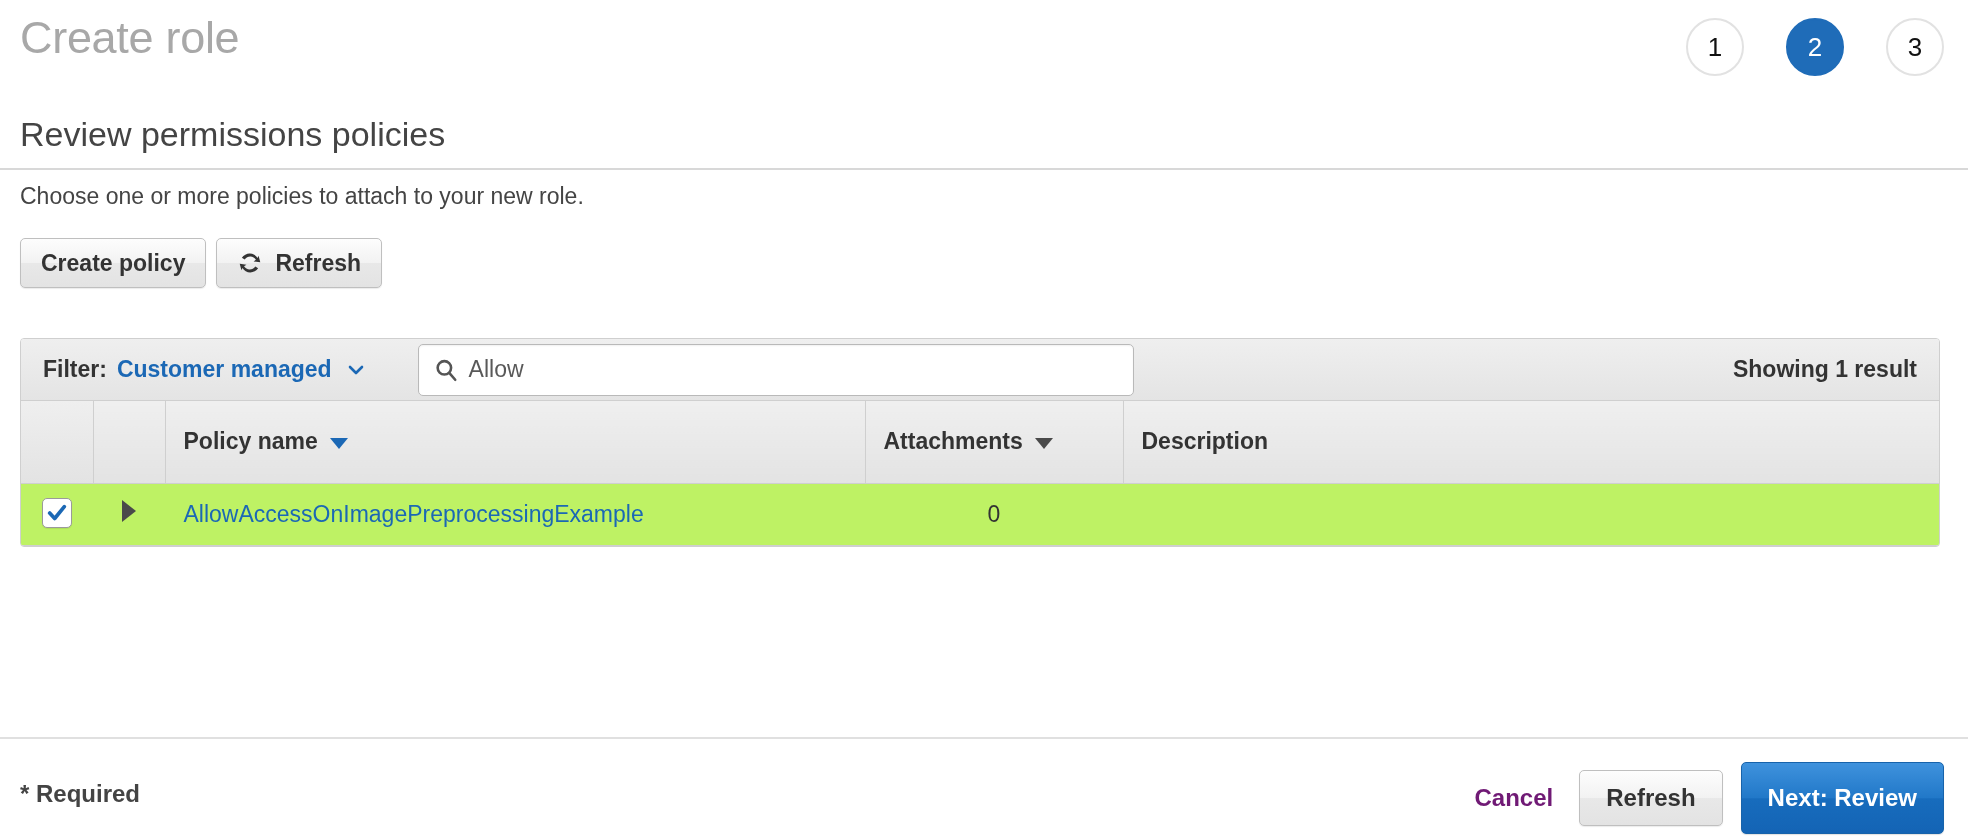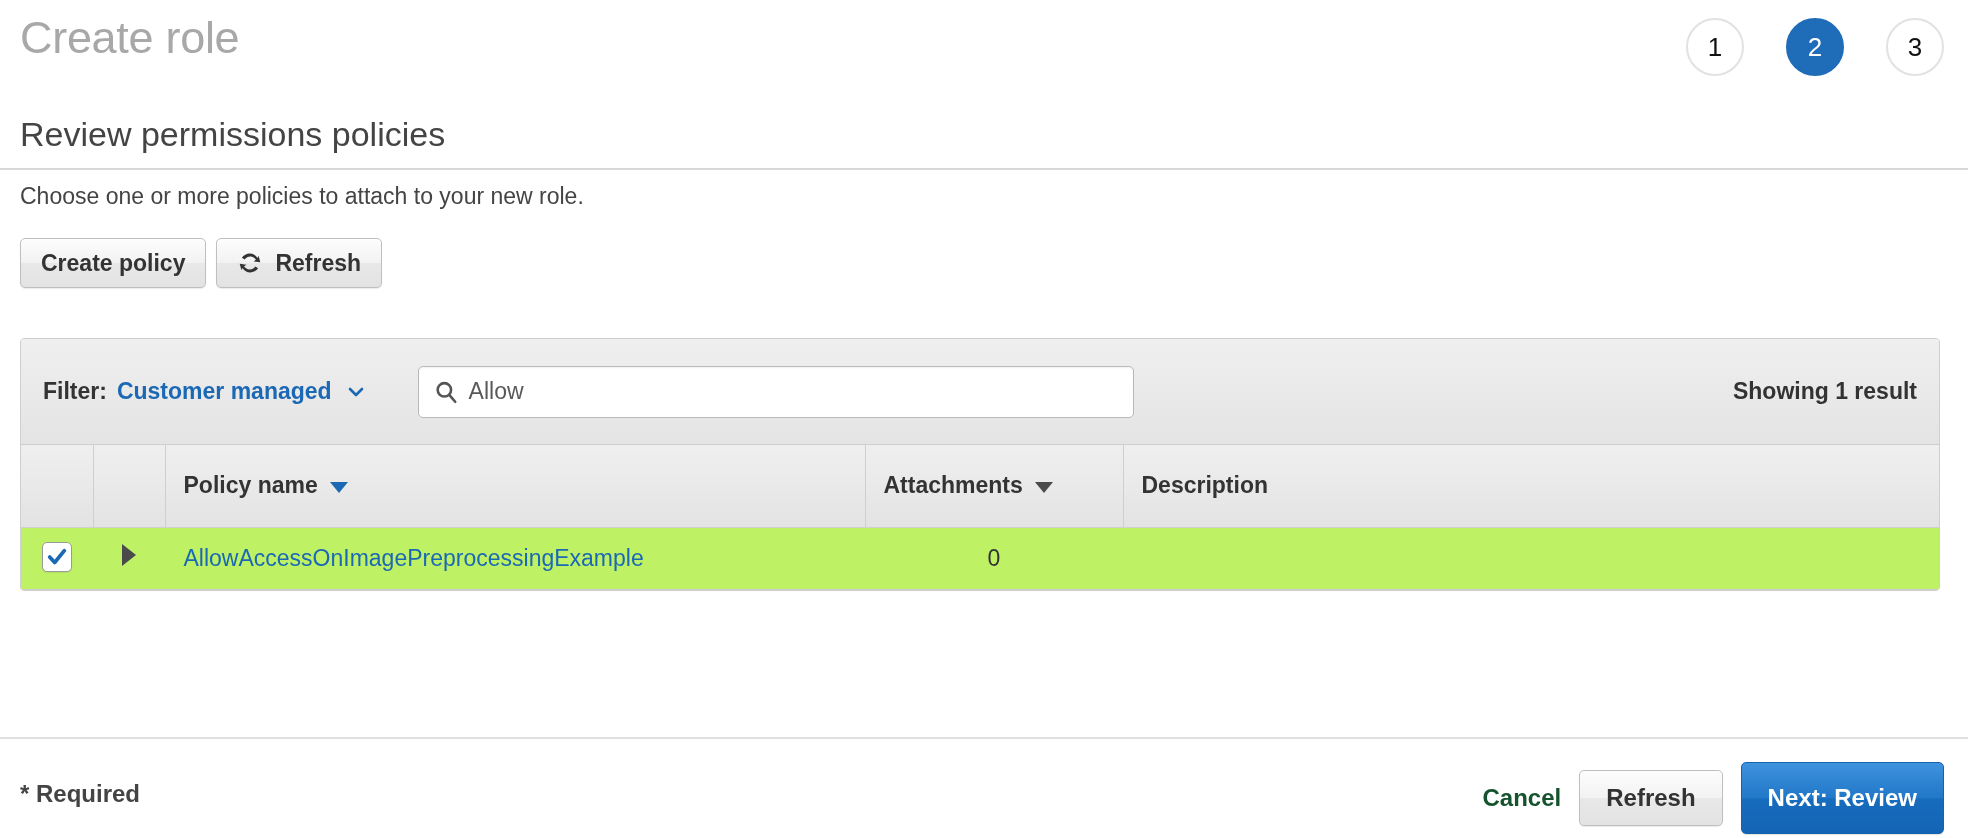--- a/index.html
+++ b/index.html
@@ -104,21 +104,21 @@
   .card {
     position: absolute;
     left: 20px; top: 338px;
     width: 1920px;
     border: 1px solid #cfcfcf;
     border-radius: 4px;
     background: #fff;
     overflow: hidden;
   }
   .filterbar {
-    height: 106px;
+    height: 62px;
     background: linear-gradient(to bottom, #efefef 0%, #e4e4e4 100%);
     border-bottom: 1px solid #cfcfcf;
     display: flex;
     align-items: center;
     padding: 0 22px;
     position: relative;
   }
   .filter-label {
     font-size: 23px; font-weight: bold; color: #333;
     margin-right: 10px; white-space: nowrap;
@@ -245,21 +245,22 @@
     font-size: 24px; font-weight: bold; color: #444;
     white-space: nowrap;
   }
   .footer-actions {
     position: absolute;
     right: 24px; top: 762px;
     display: flex; align-items: center; gap: 18px;
   }
   .link-cancel {
     font-size: 24px; font-weight: bold;
-    color: #14532d; cursor: pointer;
+    color: #701a75; cursor: pointer;
+    margin-right: 8px;
     white-space: nowrap;
   }
   .btn-prev {
     height: 56px; padding: 0 26px;
     font-size: 24px;
   }
   .btn-primary {
     display: inline-flex; align-items: center; justify-content: center;
     height: 72px; padding: 0 26px;
     border: 1px solid #1763ab;

